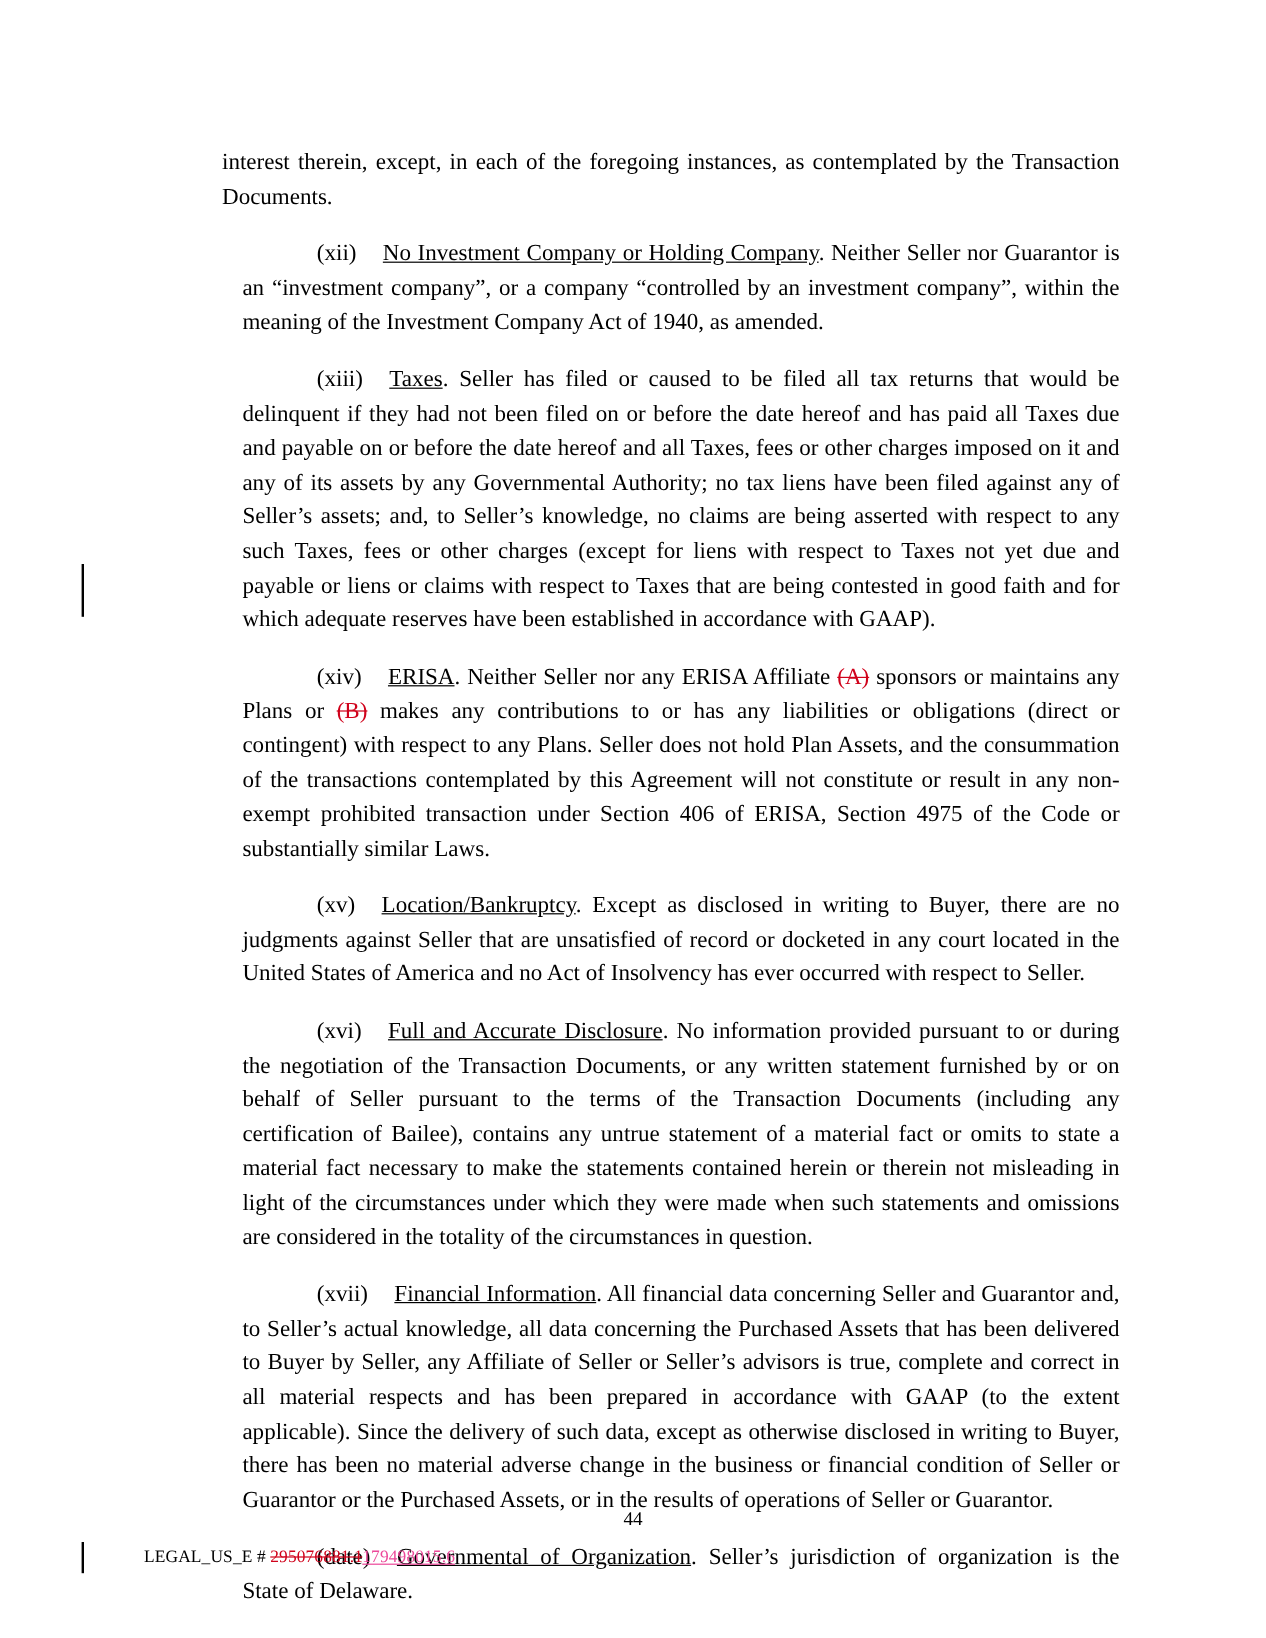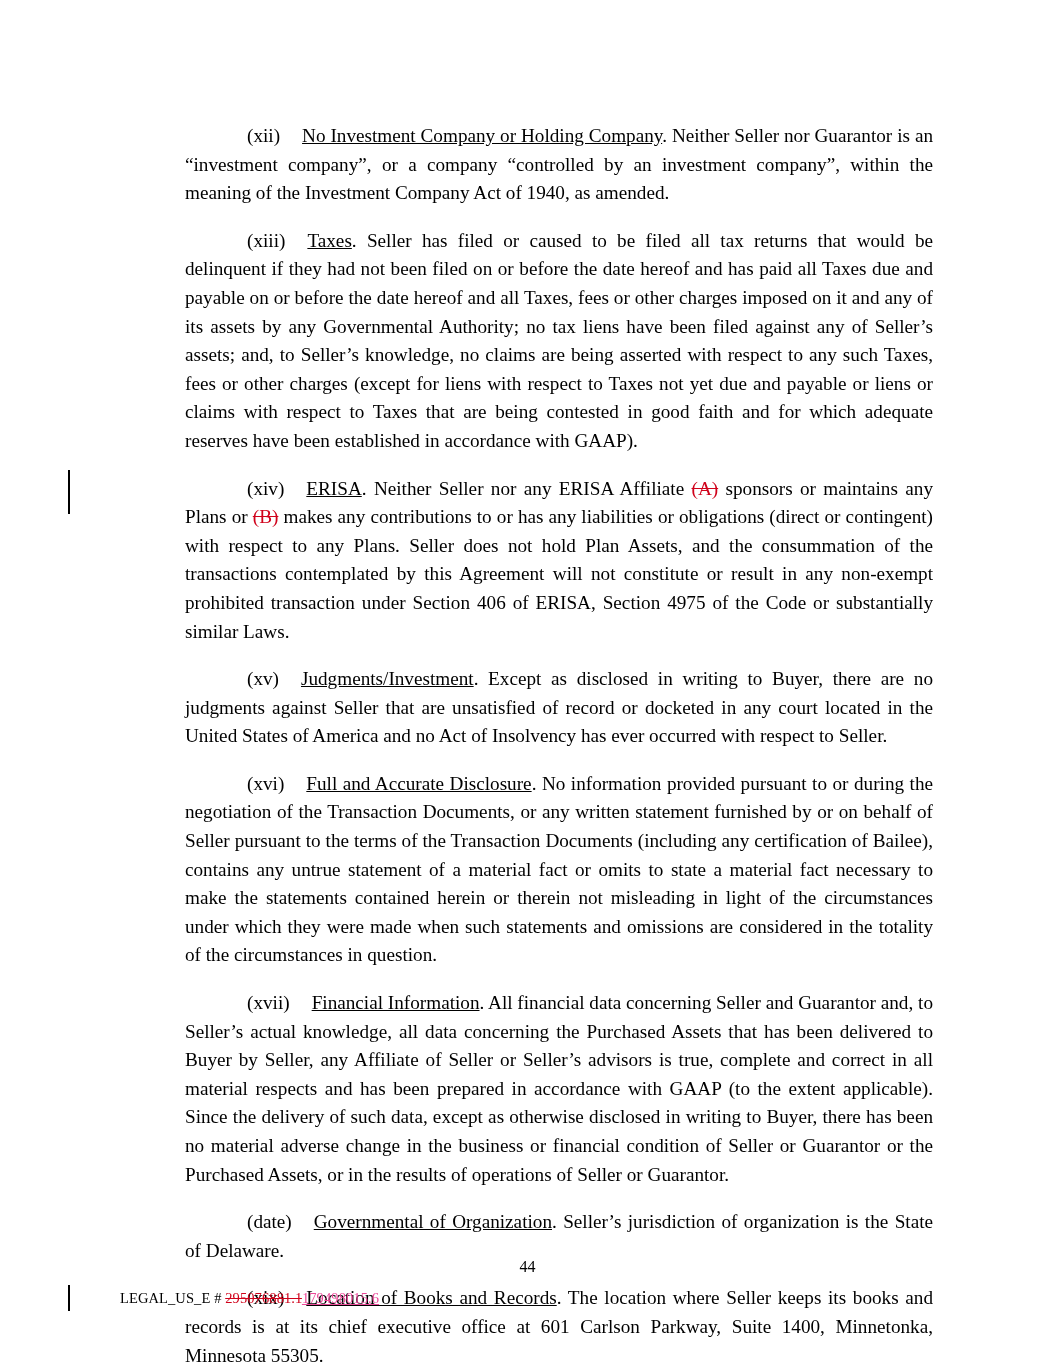--- a/index.html
+++ b/index.html
@@ -31,20 +31,21 @@
     text-align: justify;
     text-justify: inter-word;
     margin: 0 0 19px 0;
     hyphens: none;
   }
   .para.first {
     text-indent: 0;
   }
   .indent {
     text-indent: 62px;
+    margin-left: 17px;
   }
   .tabgap {
     display: inline-block;
     width: 22px;
   }
   .uline {
     text-decoration: underline;
   }
   .strike {
     color: #d0021b;
@@ -85,35 +86,36 @@
 </head>
 <body>
 
 <div class="page">
 
   <div class="changebar" style="top:470px;height:44px;"></div>
   <div class="changebar" style="top:1285px;height:26px;"></div>
 
   <div class="content">
 
+    <p class="para first">interest therein, except, in each of the foregoing instances, as contemplated by the Transaction Documents.</p>
 
     <p class="para indent">
       <span>(xii)</span><span class="tabgap"></span><span class="uline">No Investment Company or Holding Company</span><span>.  Neither Seller nor Guarantor is an “investment company”, or a company “controlled by an investment company”, within the meaning of the Investment Company Act of 1940, as amended.</span>
     </p>
 
     <p class="para indent">
       <span>(xiii)</span><span class="tabgap"></span><span class="uline">Taxes</span><span>.  Seller has filed or caused to be filed all tax returns that would be delinquent if they had not been filed on or before the date hereof and has paid all Taxes due and payable on or before the date hereof and all Taxes, fees or other charges imposed on it and any of its assets by any Governmental Authority; no tax liens have been filed against any of Seller’s assets; and, to Seller’s knowledge, no claims are being asserted with respect to any such Taxes, fees or other charges (except for liens with respect to Taxes not yet due and payable or liens or claims with respect to Taxes that are being contested in good faith and for which adequate reserves have been established in accordance with GAAP).</span>
     </p>
 
     <p class="para indent">
       <span>(xiv)</span><span class="tabgap"></span><span class="uline">ERISA</span><span>.  Neither Seller nor any ERISA Affiliate </span><span class="strike">(A)</span><span> sponsors or maintains any Plans or </span><span class="strike">(B)</span><span> makes any contributions to or has any liabilities or obligations (direct or contingent) with respect to any Plans.  Seller does not hold Plan Assets, and the consummation of the transactions contemplated by this Agreement will not constitute or result in any non-exempt prohibited transaction under Section 406 of ERISA, Section 4975 of the Code or substantially similar Laws.</span>
     </p>
 
     <p class="para indent">
-      <span>(xv)</span><span class="tabgap"></span><span class="uline">Judgments/Investment</span><span>.  Except as disclosed in writing to Buyer, there are no judgments against Seller that are unsatisfied of record or docketed in any court located in the United States of America and no Act of Insolvency has ever occurred with respect to Seller.</span>
+      <span>(xv)</span><span class="tabgap"></span><span class="uline">Location/Bankruptcy</span><span>.  Except as disclosed in writing to Buyer, there are no judgments against Seller that are unsatisfied of record or docketed in any court located in the United States of America and no Act of Insolvency has ever occurred with respect to Seller.</span>
     </p>
 
     <p class="para indent">
       <span>(xvi)</span><span class="tabgap"></span><span class="uline">Full and Accurate Disclosure</span><span>.  No information provided pursuant to or during the negotiation of the Transaction Documents, or any written statement furnished by or on behalf of Seller pursuant to the terms of the Transaction Documents (including any certification of Bailee), contains any untrue statement of a material fact or omits to state a material fact necessary to make the statements contained herein or therein not misleading in light of the circumstances under which they were made when such statements and omissions are considered in the totality of the circumstances in question.</span>
     </p>
 
     <p class="para indent">
       <span>(xvii)</span><span class="tabgap"></span><span class="uline">Financial Information</span><span>.  All financial data concerning Seller and Guarantor and, to Seller’s actual knowledge, all data concerning the Purchased Assets that has been delivered to Buyer by Seller, any Affiliate of Seller or Seller’s advisors is true, complete and correct in all material respects and has been prepared in accordance with GAAP (to the extent applicable).  Since the delivery of such data, except as otherwise disclosed in writing to Buyer, there has been no material adverse change in the business or financial condition of Seller or Guarantor or the Purchased Assets, or in the results of operations of Seller or Guarantor.</span>
     </p>
 

